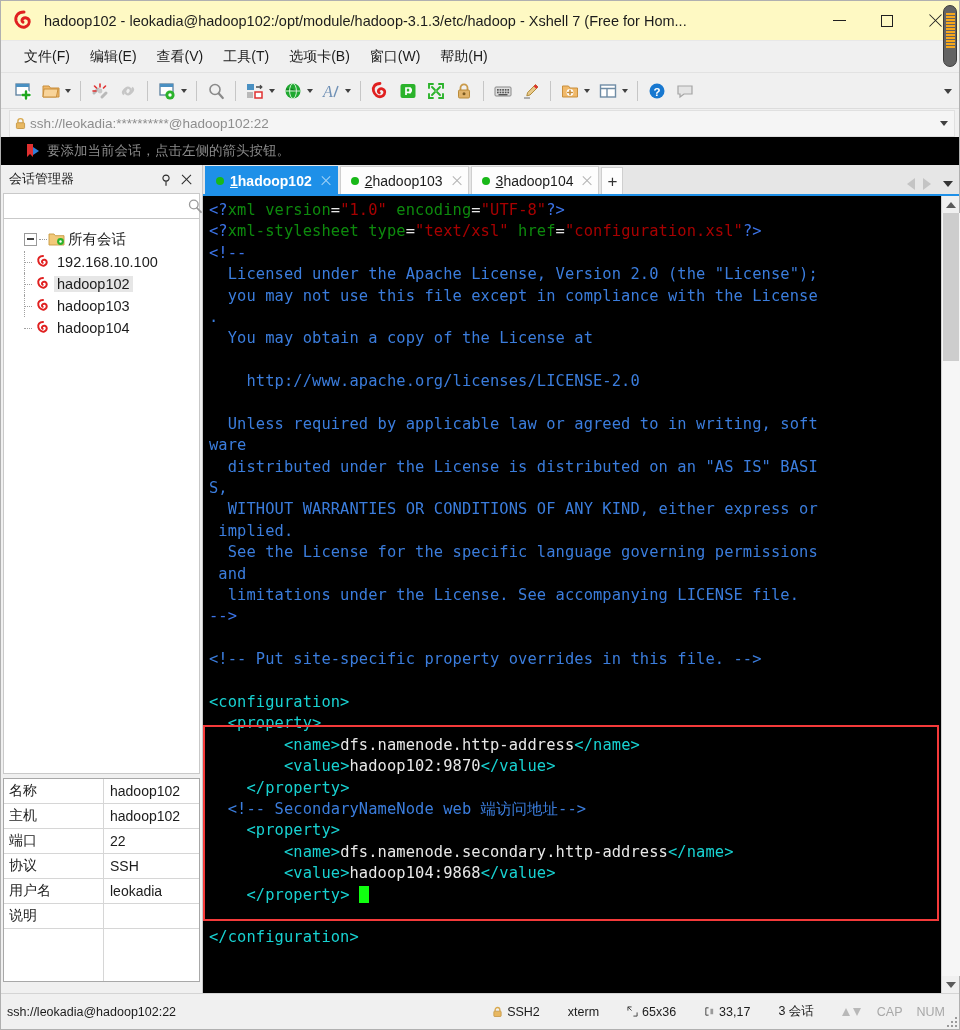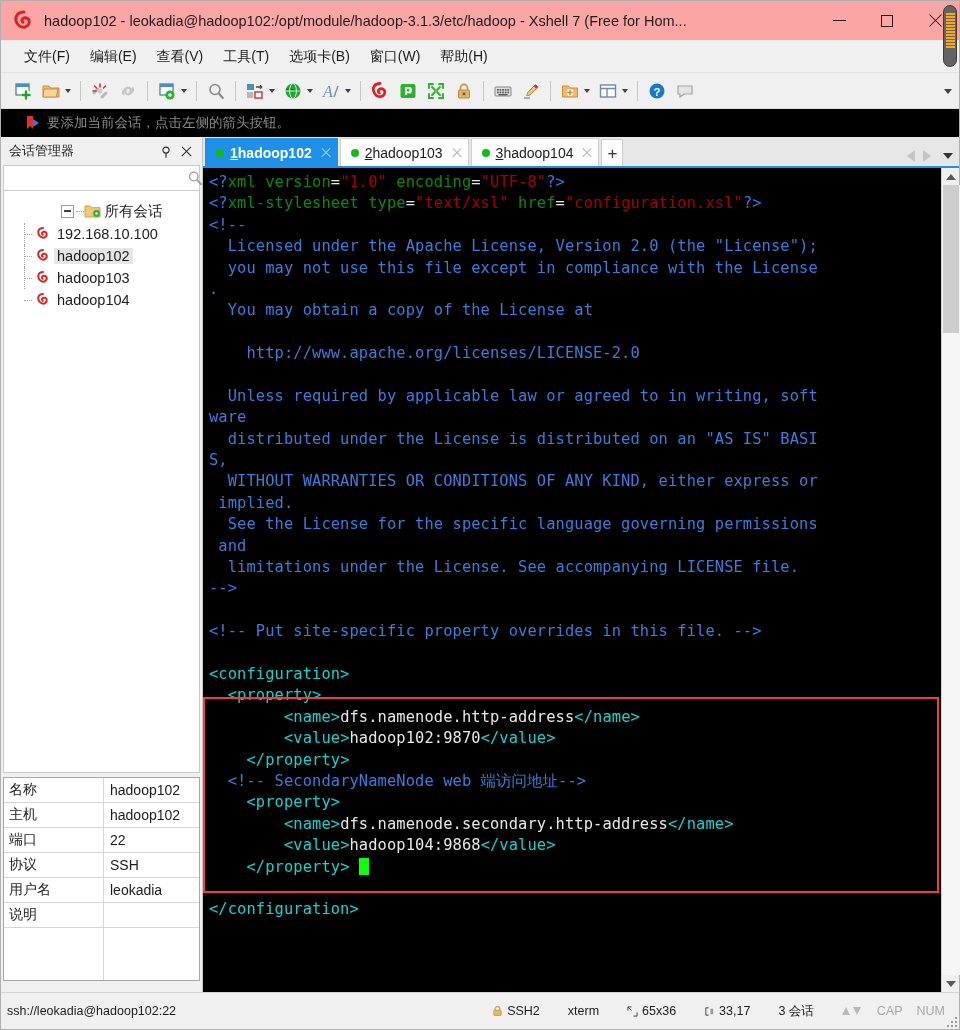--- a/index.html
+++ b/index.html
@@ -15,21 +15,21 @@
     position: relative;
     width: 960px; height: 1030px;
     background: #f0f0f0;
     display: flex; flex-direction: column;
     border: 1px solid #b0b0b0;
   }
 
   
   .titlebar {
     height: 40px; min-height: 40px;
-    background: #fca5a5;
+    background: #fef9c3;
     display: flex; align-items: center;
     border-bottom: 1px solid #e8e8e8;
     position: relative;
     justify-content: center;
   }
   .titlebar-icon {
     width: 26px; height: 26px;
     margin-left: 10px; margin-right: 7px;
     display: flex; align-items: center; justify-content: center;
     flex: 0 0 auto;
@@ -185,21 +185,21 @@
     flex: 1 1 auto;
     background: #ffffff;
     border: 1px solid #c9c9c9;
     border-top: 0;
     margin: 0 2px;
     padding-top: 8px;
     overflow: hidden;
     font-size: 14.5px;
     color: #1c1c1c;
   }
-  .tree-root { display:flex; align-items:center; padding-left:20px; height:24px;justify-content:center; }
+  .tree-root { display:flex; align-items:center; padding-left:20px; height:24px; }
   .expander {
     width: 13px; height: 13px; border: 1px solid #9a9a9a; background:#fff;
     display:flex;align-items:center;justify-content:center;
     margin-right: 2px; flex:0 0 auto;
   }
   .expander:after{ content:""; width:7px;height:1.3px;background:#404040; }
   .tree-dots { width: 8px; border-top: 1px dotted #999; height:1px; }
   .tree-node {
     display:flex; align-items:center; height:22px;
     padding-left: 30px; position:relative;
@@ -603,20 +603,30 @@
       <span class="tb-ico">
         <svg width="20" height="20" viewBox="0 0 20 20">
           <path d="M3 5h14v8H9l-4 3v-3H3z" fill="#e4e4e4" stroke="#a5a5a5" stroke-width="1.2"></path>
         </svg>
       </span>
     </div>
 
     <div class="tb-overflow"></div>
   </div>
 
+  <div class="addrbar">
+    <span class="addr-lock">
+      <svg width="13" height="13" viewBox="0 0 14 14">
+        <path d="M4.2 6.2V4.6a2.8 2.8 0 015.6 0v1.6" fill="none" stroke="#d9a94e" stroke-width="1.5"></path>
+        <rect x="2.6" y="6.2" width="8.8" height="6.2" rx="1" fill="#e8b862" stroke="#c0913c" stroke-width=".9"></rect>
+      </svg>
+    </span>
+    <span class="addr-text">ssh://leokadia:**********@hadoop102:22</span>
+    <span class="addr-caret"></span>
+  </div>
 
   <div class="noticebar">
     <span class="notice-ico">
       <svg width="17" height="16" viewBox="0 0 17 16">
         <path d="M2 1h6v13l-3-3-3 3z" fill="#e03030"></path>
         <path d="M8 4l6 4-6 4z" fill="#2f7fd8"></path>
       </svg>
     </span>
     <span class="notice-text">要添加当前会话，点击左侧的箭头按钮。</span>
   </div>

